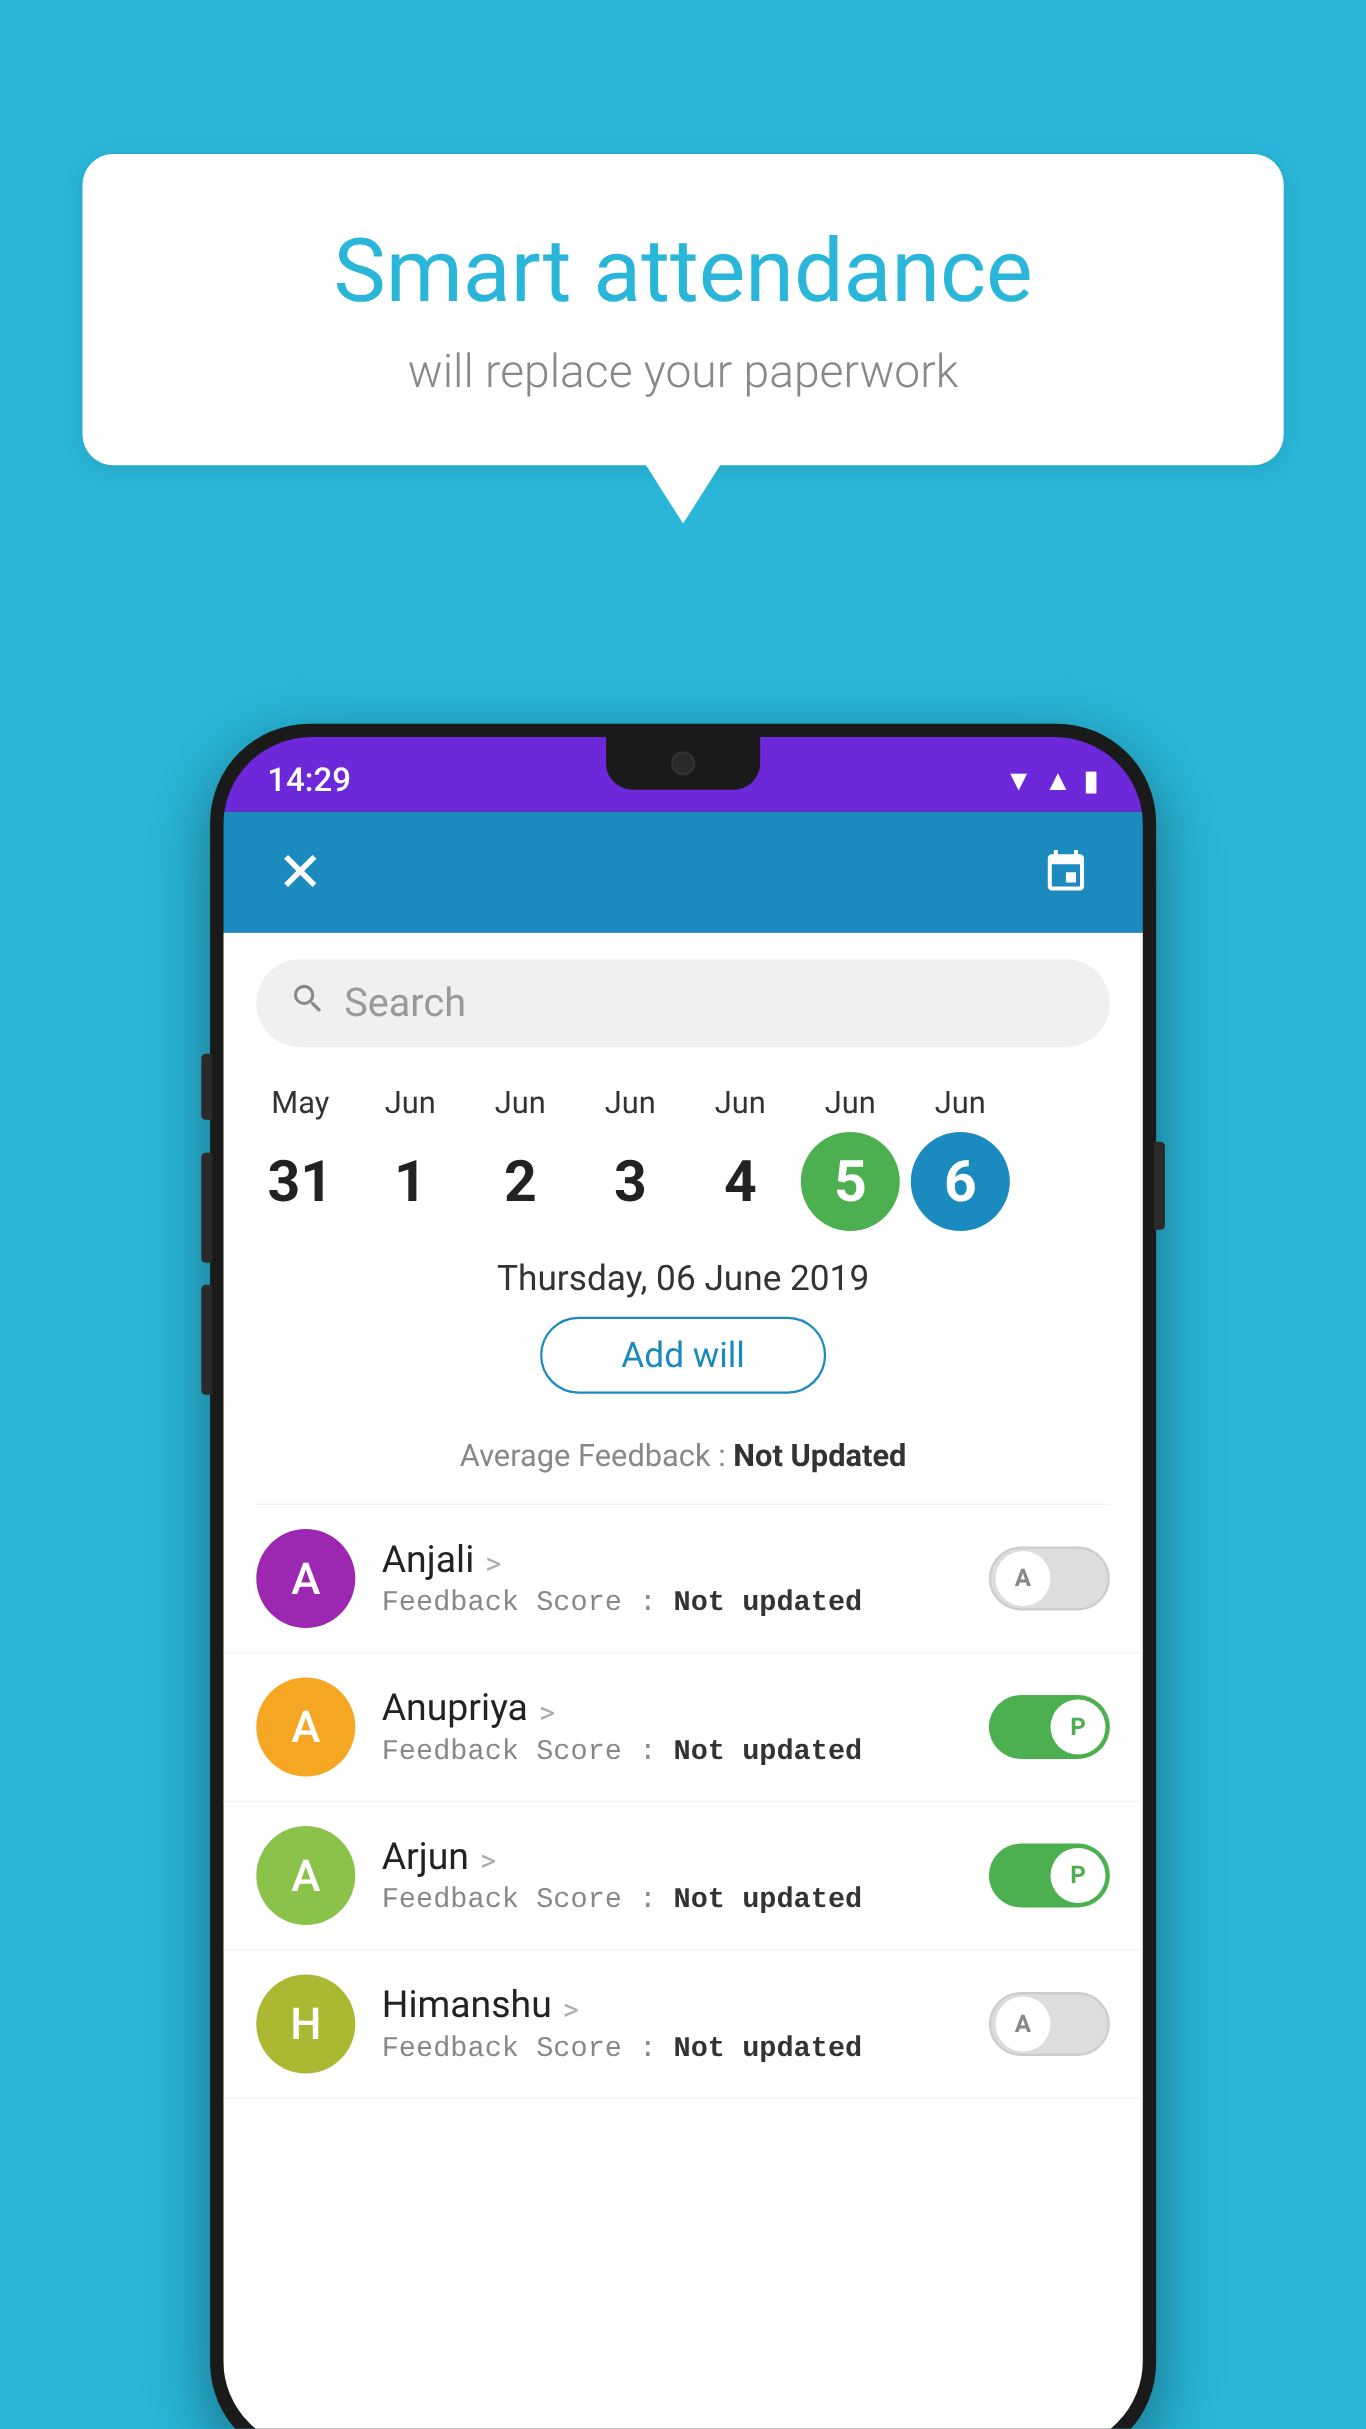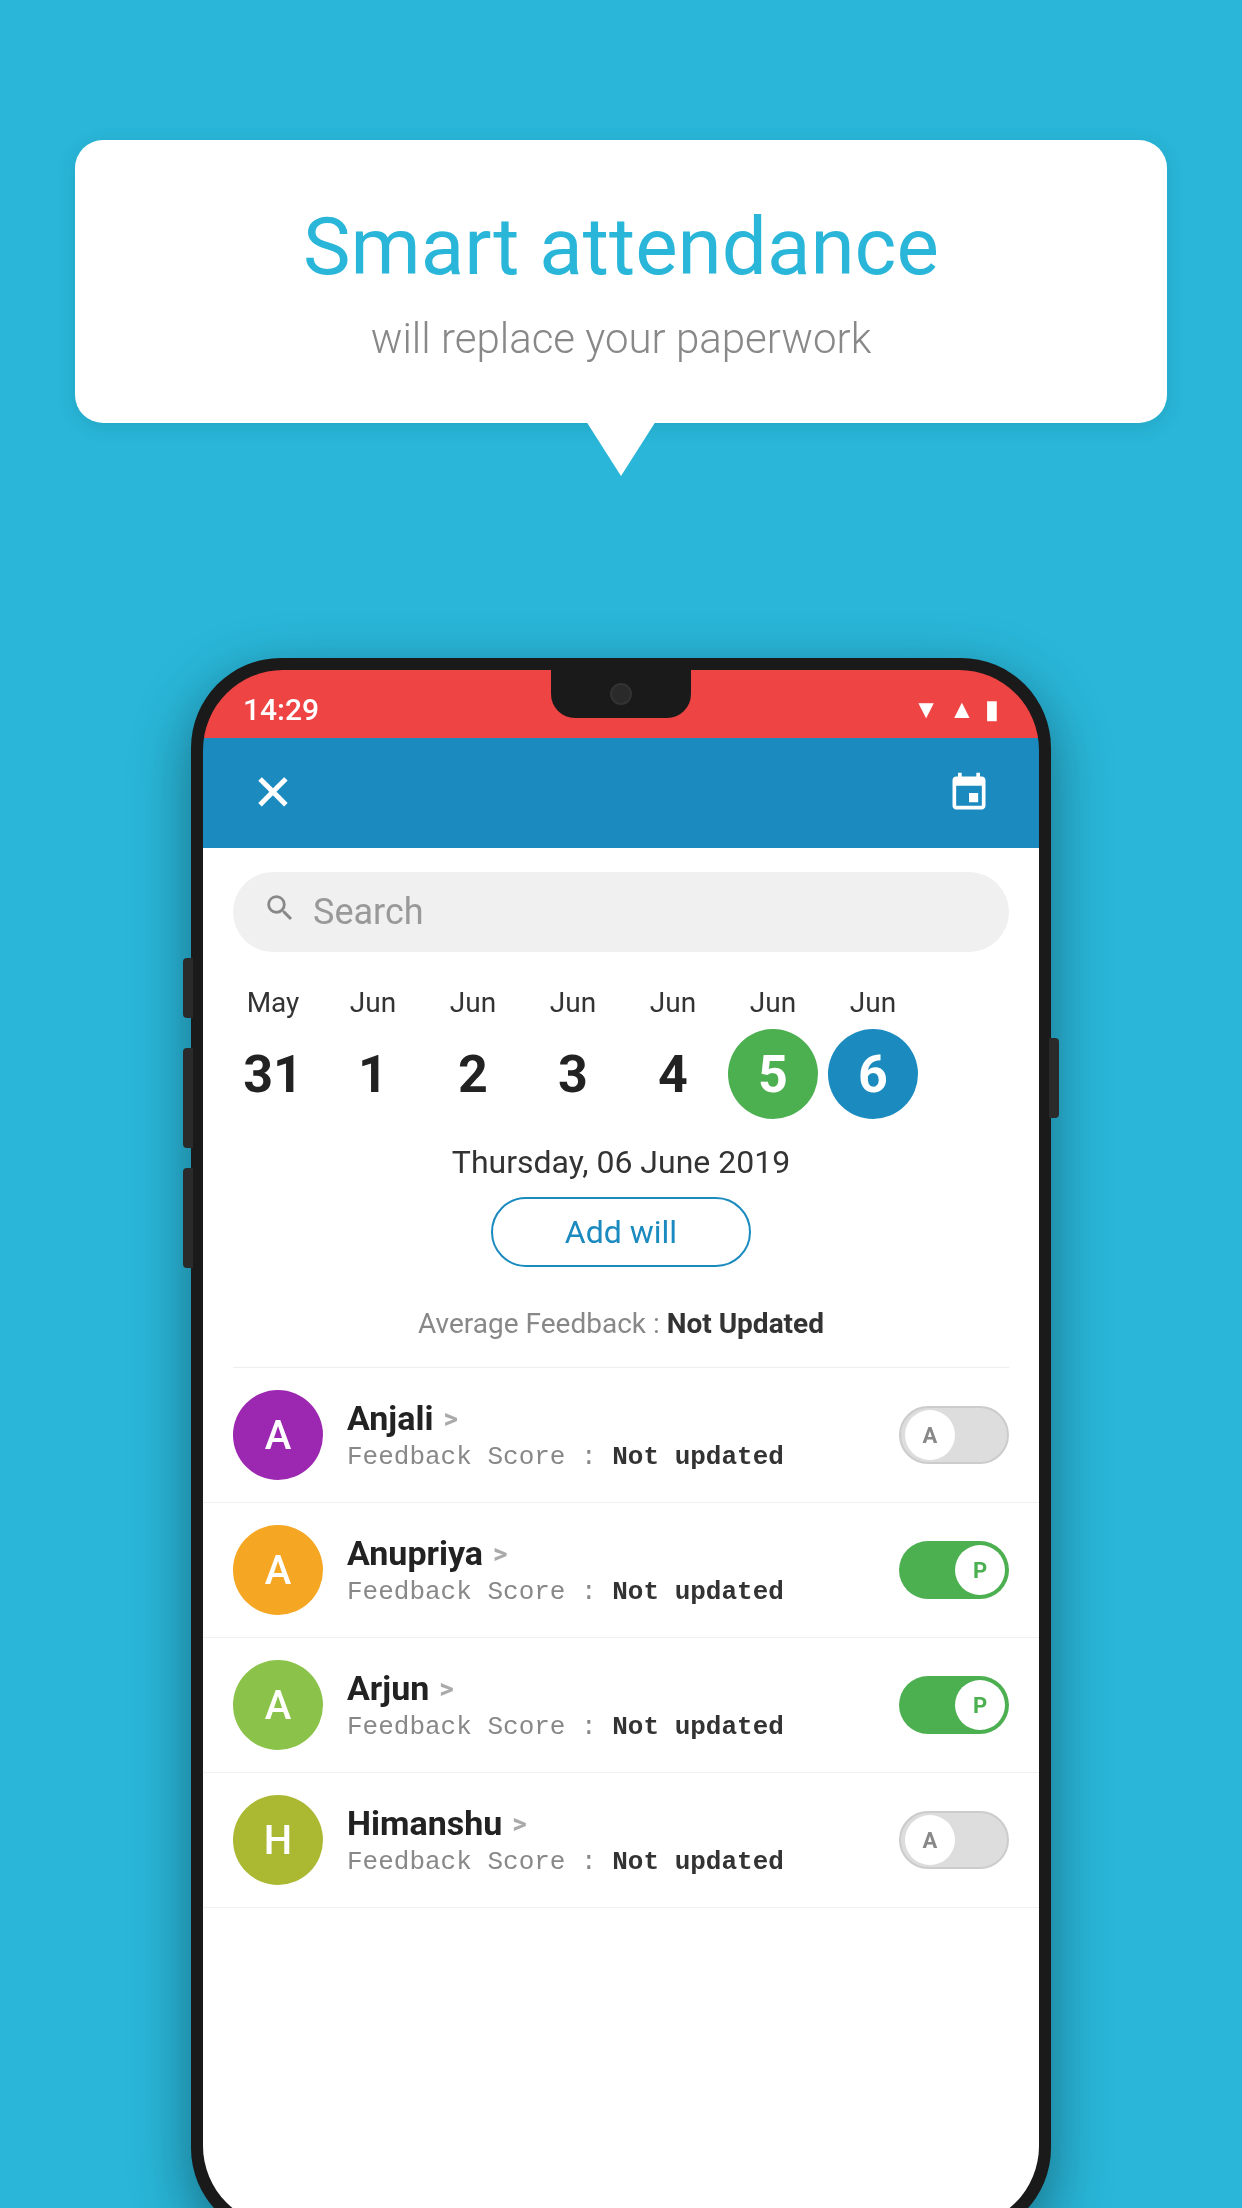--- a/index.html
+++ b/index.html
@@ -99,21 +99,21 @@
       border-radius: 50%;
       position: absolute;
       top: 13px;
       left: 50%;
       transform: translateX(-50%);
       border: 2px solid #333;
     }
 
     
     .status-bar {
-      background: #ef4444;
+      background: #6d28d9;
       height: 68px;
       display: flex;
       align-items: center;
       justify-content: space-between;
       padding: 0 40px;
       padding-top: 10px;
     }
 
     .status-time {
       color: white;
@@ -302,23 +302,23 @@
       flex-shrink: 0;
     }
 
     .student-info {
       flex: 1;
     }
 
     .student-name {
       font-size: 34px;
       color: #222;
-      font-weight: 700;
-      display: flex;
-      align-items: center;
+      font-weight: 400;
+      display: flex;
+      align-items: flex-end;
       gap: 10px;
     }
 
     .chevron {
       color: #aaa;
       font-size: 28px;
     }
 
     .feedback-score {
       font-size: 26px;

